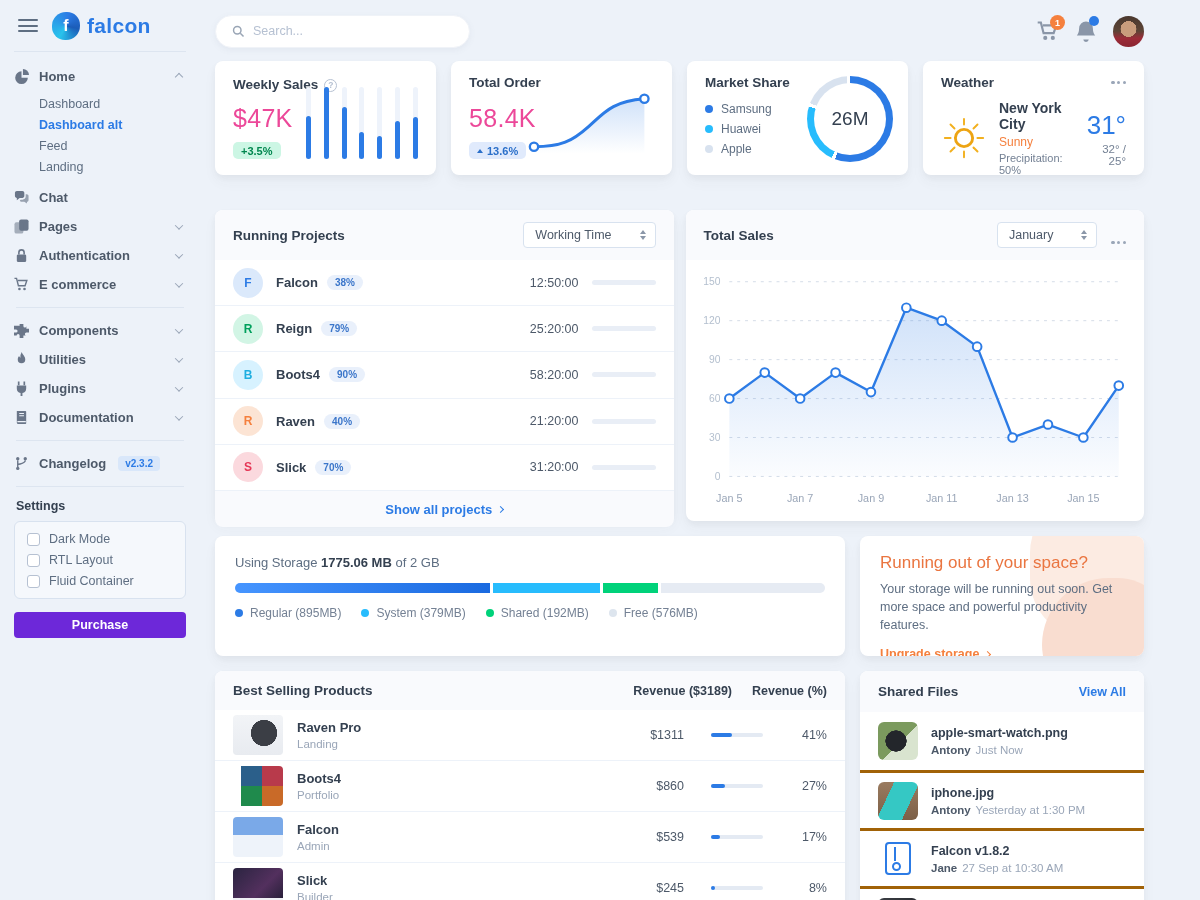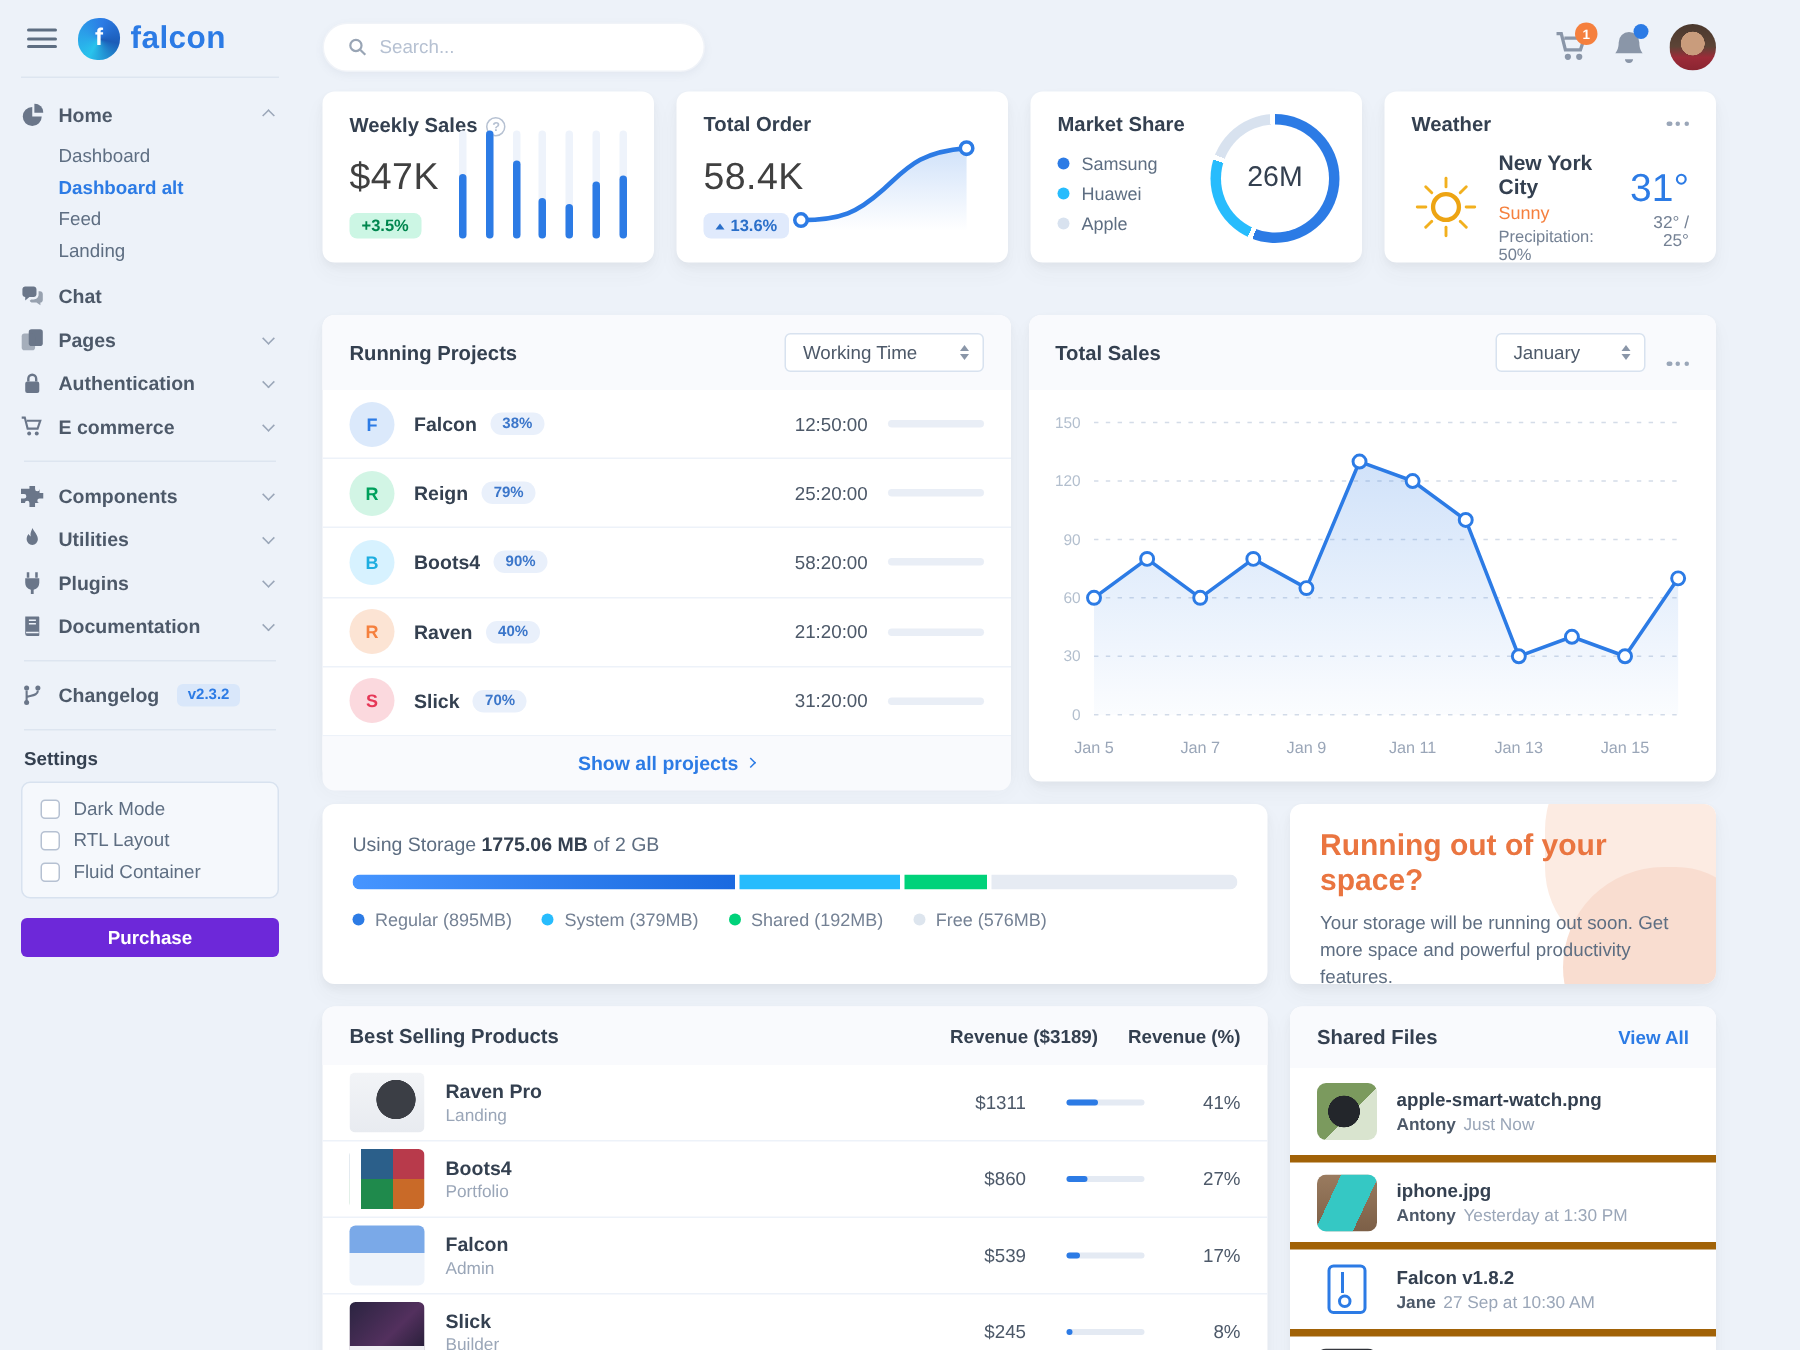--- a/index.html
+++ b/index.html
@@ -49,21 +49,21 @@
                linear-gradient(180deg,#4a382e 0%,#5c4436 48%,#9c2b38 72%,#8a2531 100%); }
 
   .card { background:#fff; border-radius:8px; box-shadow:0 7px 14px rgba(65,69,88,.04),0 3px 6px rgba(0,0,0,.04); position:relative; }
   .row1 { display:grid; grid-template-columns:repeat(4,1fr); gap:15px; margin-bottom:15px; }
   .row1 .card { height:114px; padding:14px 18px; }
   .card-title { font-size:13.5px; font-weight:bold; color:#344050; }
   .help-i { display:inline-flex; width:13px; height:13px; border-radius:50%; border:1.4px solid #b6c1d2; color:#b6c1d2; font-size:8.5px; font-weight:bold; align-items:center; justify-content:center; vertical-align:1px; margin-left:6px; cursor:pointer; }
   .help-i::before { content:"?"; }
   .dots { display:flex; gap:2.5px; cursor:pointer; padding:4px 0; }
   .dots i { width:3.2px; height:3.2px; border-radius:50%; background:#9aa6b8; }
-  .stat-val { font-size:25px; color:#404040; letter-spacing:.3px; }
+  .stat-val { font-size:25px; color:#ec4899; letter-spacing:.3px; }
   .pill-badge { display:inline-flex; align-items:center; gap:4px; font-size:11px; font-weight:bold; padding:2.5px 8px; border-radius:5px; margin-top:9px; }
   .pill-green { background:#ccf6e4; color:#00864e; }
   .pill-blue { background:#e0eafc; color:#2a6fc9; }
   .caret-up { width:0; height:0; border-left:3.5px solid transparent; border-right:3.5px solid transparent; border-bottom:4.5px solid #2a6fc9; }
 
   .bars { position:absolute; right:18px; bottom:16px; width:112px; height:72px; display:flex; justify-content:space-between; align-items:flex-end; }
   .bar-track { width:5px; height:100%; background:#eef3fb; border-radius:3px; display:flex; align-items:flex-end; }
   .bar-fill { width:100%; background:#2c7be5; border-radius:3px; }
   .curve { position:absolute; right:12px; bottom:12px; width:138px; height:76px; }
 
@@ -109,21 +109,21 @@
   .storage-card { padding:19px 20px; }
   .storage-label { font-size:13px; color:#5e6e82; }
   .storage-label b { color:#344050; }
   .storage-bar { margin-top:13px; height:10px; border-radius:5px; overflow:hidden; display:flex; gap:3px; }
   .storage-bar div { height:100%; }
   .storage-legend { margin-top:13px; display:flex; gap:20px; }
   .storage-legend .li { display:flex; align-items:center; gap:7px; font-size:12px; color:#748194; }
   .promo-card { padding:17px 20px; overflow:hidden; }
   .blob1 { position:absolute; right:-36px; top:-46px; width:150px; height:150px; border-radius:46% 54% 55% 45%; background:#fcebe2; }
   .blob2 { position:absolute; right:-28px; bottom:-52px; width:130px; height:130px; border-radius:55% 45% 48% 52%; background:#f9ddd0; }
-  .promo-title { font-size:20px; font-weight:bold; color:#ea7540; position:relative; }
+  .promo-title { font-size:17px; font-weight:normal; color:#ea7540; position:relative; }
   .promo-body { font-size:12.5px; color:#5e6e82; line-height:1.45; margin-top:7px; max-width:250px; position:relative; }
   .link-orange { color:#f5803e; font-size:12.5px; font-weight:bold; cursor:pointer; display:inline-flex; align-items:center; gap:6px; margin-top:13px; position:relative; }
 
   .row4 { display:grid; grid-template-columns:630px 1fr; gap:15px; }
   .bs-header { display:grid; grid-template-columns:1fr 190px 95px; align-items:center; background:#f9fafd; border-radius:8px 8px 0 0; padding:12px 18px; }
   .bs-col { font-size:12.5px; font-weight:bold; color:#344050; text-align:right; }
   .bs-row { display:grid; grid-template-columns:1fr 105px 85px 58px; align-items:center; padding:0 18px; height:51px; border-bottom:1px solid #edf2f9; }
   .bs-prod { display:flex; align-items:center; gap:14px; }
   .pthumb { width:50px; height:40px; border-radius:4px; flex:none; background:#eef1f6; }
   .pthumb-0 { background:radial-gradient(circle at 62% 45%, #3b3e45 0 34%, transparent 35%), linear-gradient(180deg,#f2f4f7,#e8ebf0); }
@@ -135,21 +135,21 @@
   .bs-cat { font-size:11.5px; color:#9aa6b8; margin-top:3px; }
   .bs-price { font-size:12.5px; color:#4d5969; text-align:right; }
   .bs-barwrap { display:flex; justify-content:flex-end; padding-right:6px; }
   .bs-track { width:52px; height:4px; border-radius:2px; background:#e4eaf3; }
   .bs-fill { height:100%; border-radius:2px; background:#2c7be5; }
   .bs-pct { font-size:12.5px; color:#4d5969; text-align:right; }
 
   .sf-header { display:flex; align-items:center; justify-content:space-between; background:#f9fafd; border-radius:8px 8px 0 0; padding:13px 18px; }
   .sf-view { font-size:12.5px; font-weight:bold; color:#2c7be5; cursor:pointer; }
   .sf-row { display:flex; align-items:center; gap:13px; padding:0 18px; height:58px; }
-  .sf-row + .sf-row { border-top:5px solid #a16207; }
+  .sf-row + .sf-row { border-top:3px solid #a16207; }
   .fthumb { width:40px; height:38px; border-radius:6px; flex:none; }
   .fthumb-watch { background:radial-gradient(circle at 45% 50%, #23262b 0 36%, transparent 37%), linear-gradient(135deg,#7b9a5e 0 55%, #d9e4cf 55%); }
   .fthumb-iphone { background:linear-gradient(115deg, transparent 0 28%, #35c8c4 28% 72%, transparent 72%), linear-gradient(180deg,#9a7b5f,#7c5f47); }
   .fthumb-imac { background:radial-gradient(circle at 50% 45%, #8c939e 0 22%, transparent 23%), linear-gradient(135deg,#3c3f45,#191b20); }
   .doc-icon { width:26px; height:33px; border:2px solid #2c7be5; border-radius:4px; margin:0 7px; position:relative; }
   .doc-icon::before { content:""; position:absolute; left:7px; top:3px; width:2px; height:14px; background:#2c7be5; }
   .doc-icon::after { content:""; position:absolute; left:4.5px; top:18px; width:5px; height:5px; border:2px solid #2c7be5; border-radius:50%; }
   .sf-name { font-size:12.5px; font-weight:bold; color:#344050; }
   .sf-sub { font-size:11.5px; margin-top:4px; }
   .sf-user { font-weight:bold; color:#4d5969; }

